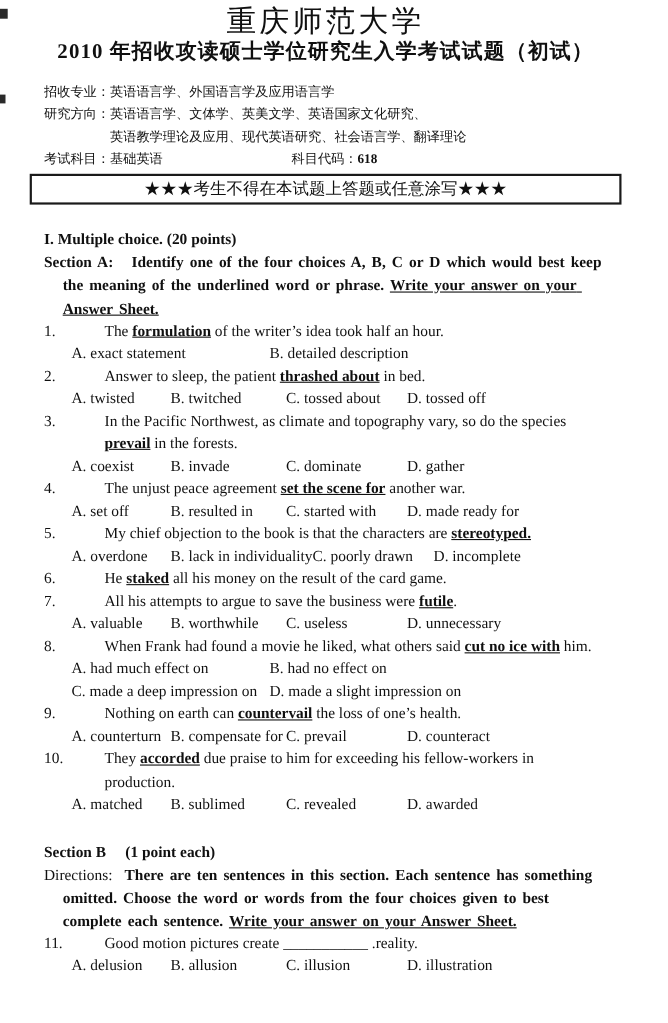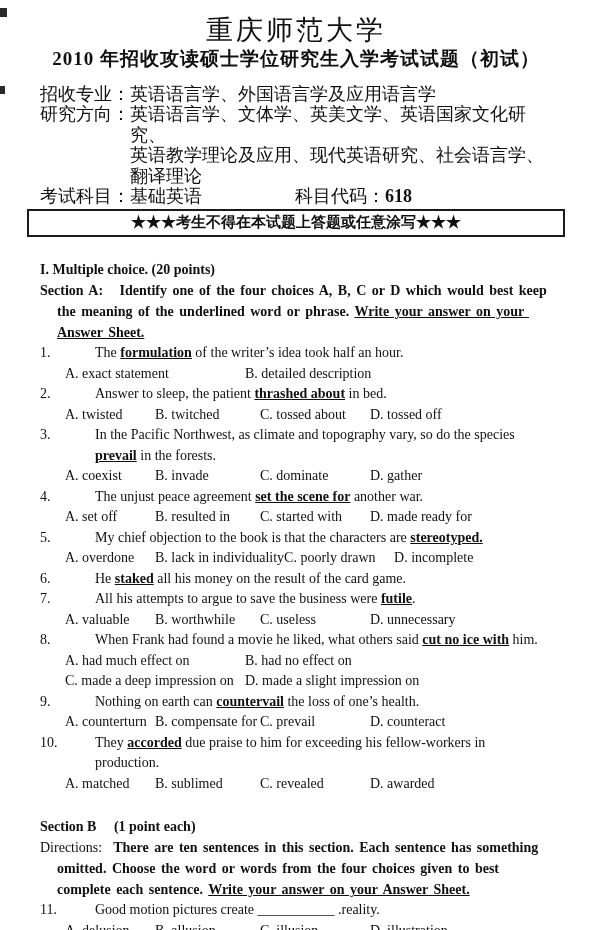--- a/index.html
+++ b/index.html
@@ -1,20 +1,20 @@
 <!DOCTYPE html>
 <html><head>
 <meta charset="utf-8">
 <style>
   html,body{margin:0;padding:0;background:#ffffff;}
   .page{
     position:relative;
     width:582px;height:930px;
     box-sizing:border-box;
-    padding:14px 30px 0 40px;
+    padding:3px 30px 0 40px;
     background:#ffffff;
     color:#101010;
     font-family:"Liberation Serif","DejaVu Serif",serif;
     font-size:14px;
     overflow:hidden;
   }
   .b{font-weight:bold;}
   .u{text-decoration:underline;}
   .title{
     text-align:center;
@@ -22,31 +22,31 @@
     line-height:32px;
     letter-spacing:3px;
   }
   .subtitle{
     text-align:center;
     font-size:19px;
     font-weight:bold;
     line-height:26px;
     letter-spacing:1px;
   }
-  .info{margin-top:12px;font-size:18px;line-height:20.4px;}
+  .info{margin-top:12px;font-size:12px;line-height:20.4px;}
   .info-row{display:flex;}
   .info-label{flex:none;white-space:pre;}
   .info-value{flex:1;}
   .subject-value{display:inline-block;width:165px;}
   .code-value{font-weight:bold;font-family:"Liberation Serif","DejaVu Serif",serif;}
   .notice-box{
     border:2px solid #1a1a1a;
     margin:3px -13px 0 -13px;
     text-align:center;
-    font-weight:bold;
+    font-weight:normal;
     font-size:15px;
     padding:2px 0 3px 0;
   }
   .part-title{
     margin:22px 0 0 0;
     font-weight:bold;
     line-height:21px;
     white-space:pre-wrap;
   }
   .para{

